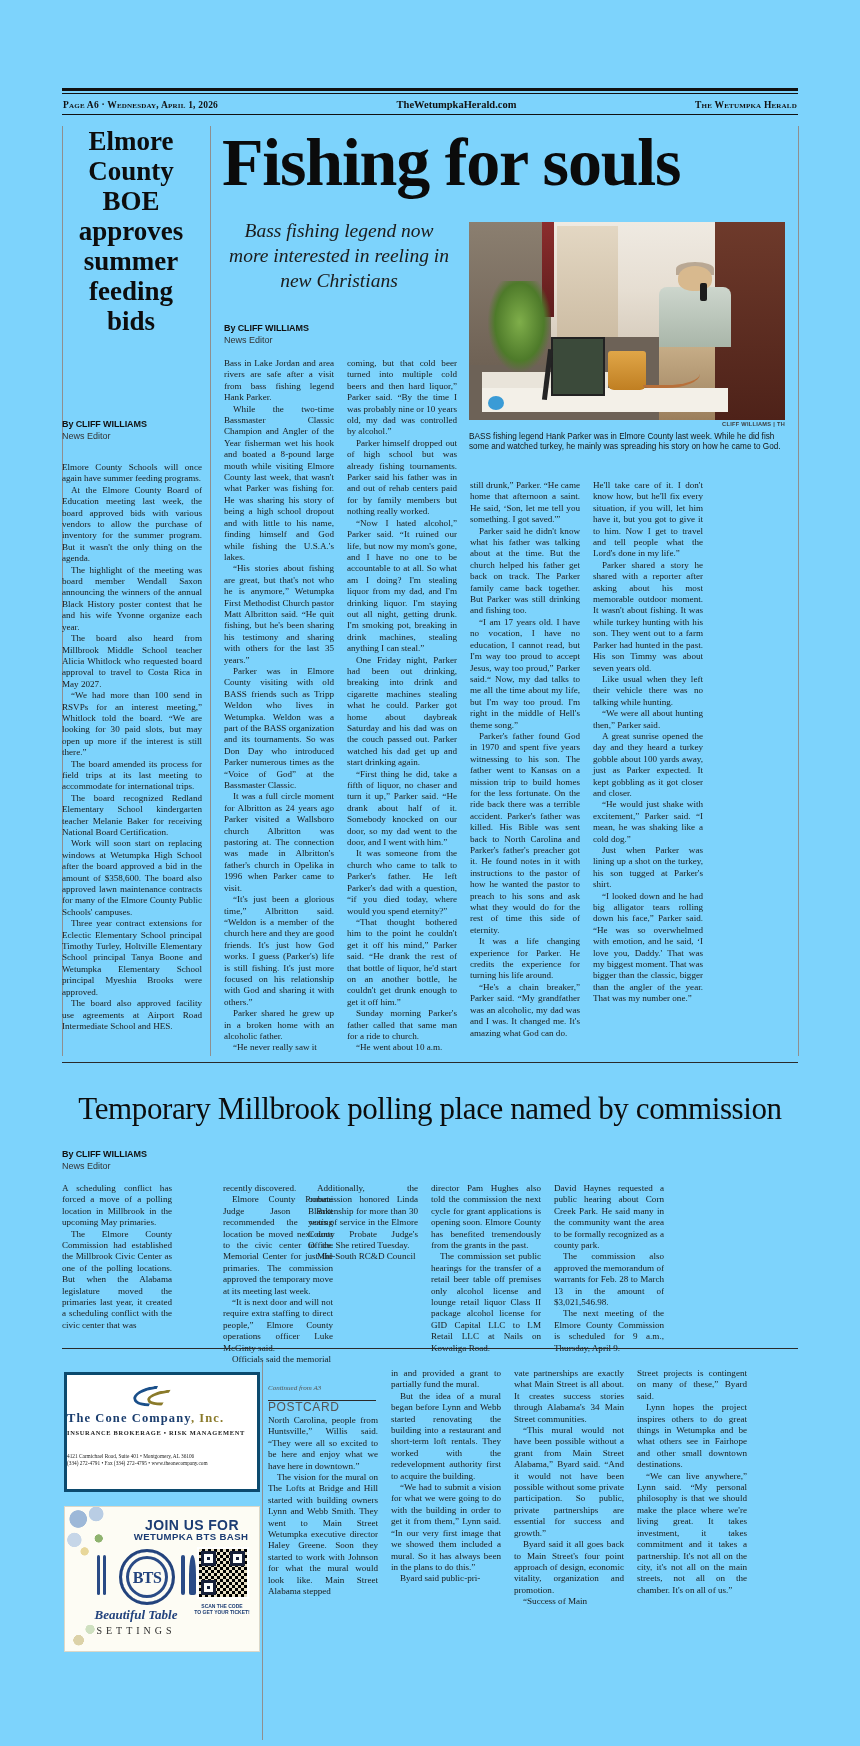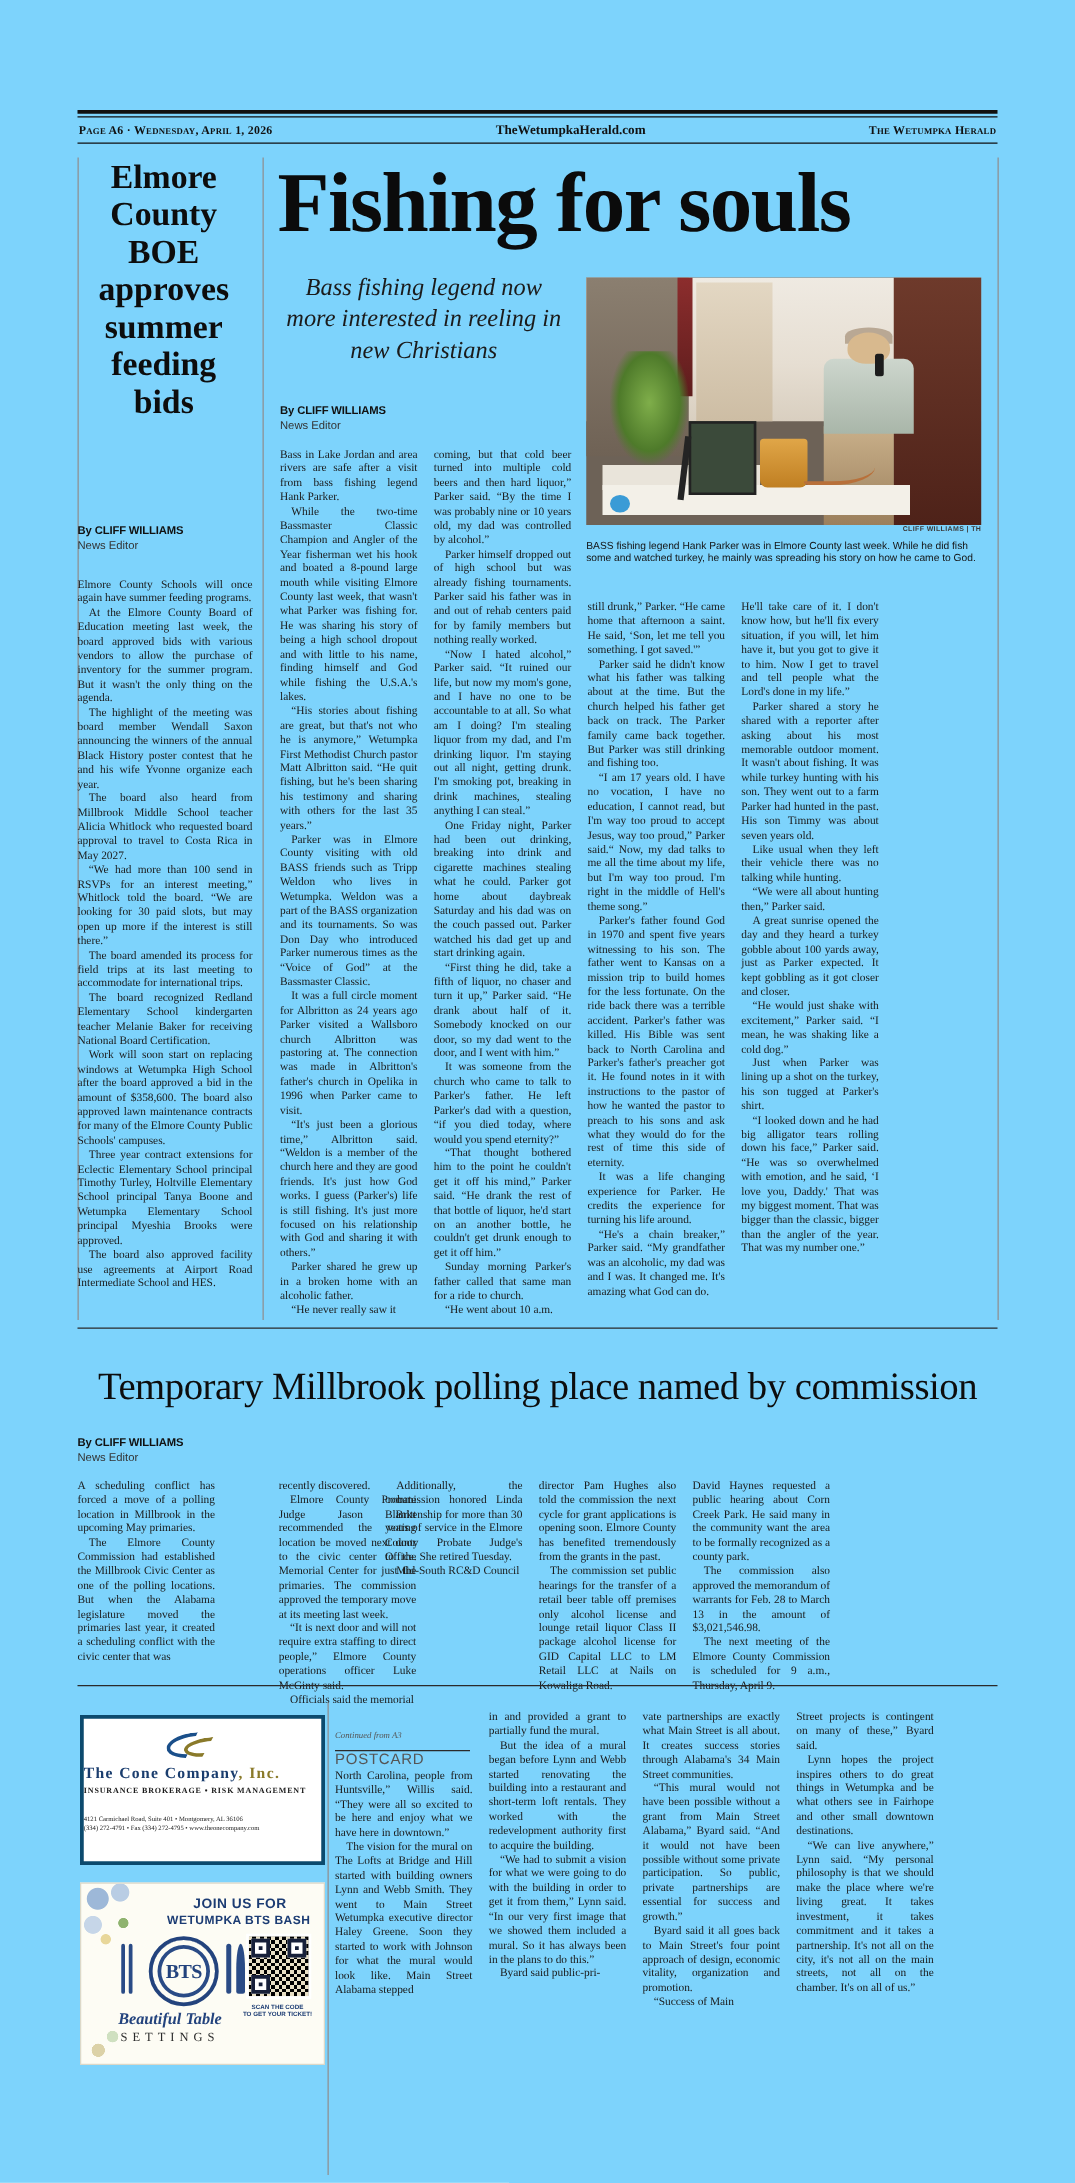--- a/index.html
+++ b/index.html
@@ -202,21 +202,21 @@
   }
   #ad-bts .floral2 {
     position:absolute; left:-4px; bottom:-6px; width:44px; height:42px;
     background:
       radial-gradient(circle at 40% 60%, #dcd2a8 0 14%, rgba(0,0,0,0) 15%),
       radial-gradient(circle at 66% 34%, #cfe0c0 0 11%, rgba(0,0,0,0) 12%);
   }
   #ad-bts .t1 {
     position:absolute; left:62px; top:10px; width:130px; text-align:center;
     font-family:"Liberation Sans", sans-serif; font-weight:700;
-    font-size:11px; letter-spacing:.4px; color:#1c3c73;
+    font-size:14px; letter-spacing:.4px; color:#1c3c73;
   }
   #ad-bts .t2 {
     position:absolute; left:56px; top:24px; width:140px; text-align:center;
     font-family:"Liberation Sans", sans-serif; font-weight:700;
     font-size:9.6px; letter-spacing:.4px; color:#1c3c73;
   }
   #ad-bts .monogram {
     position:absolute; left:54px; top:42px; width:56px; height:56px;
     border:3px solid #23437d; border-radius:50%;
     box-shadow: inset 0 0 0 4px #fdfcf4, inset 0 0 0 7px #2a4b86;

